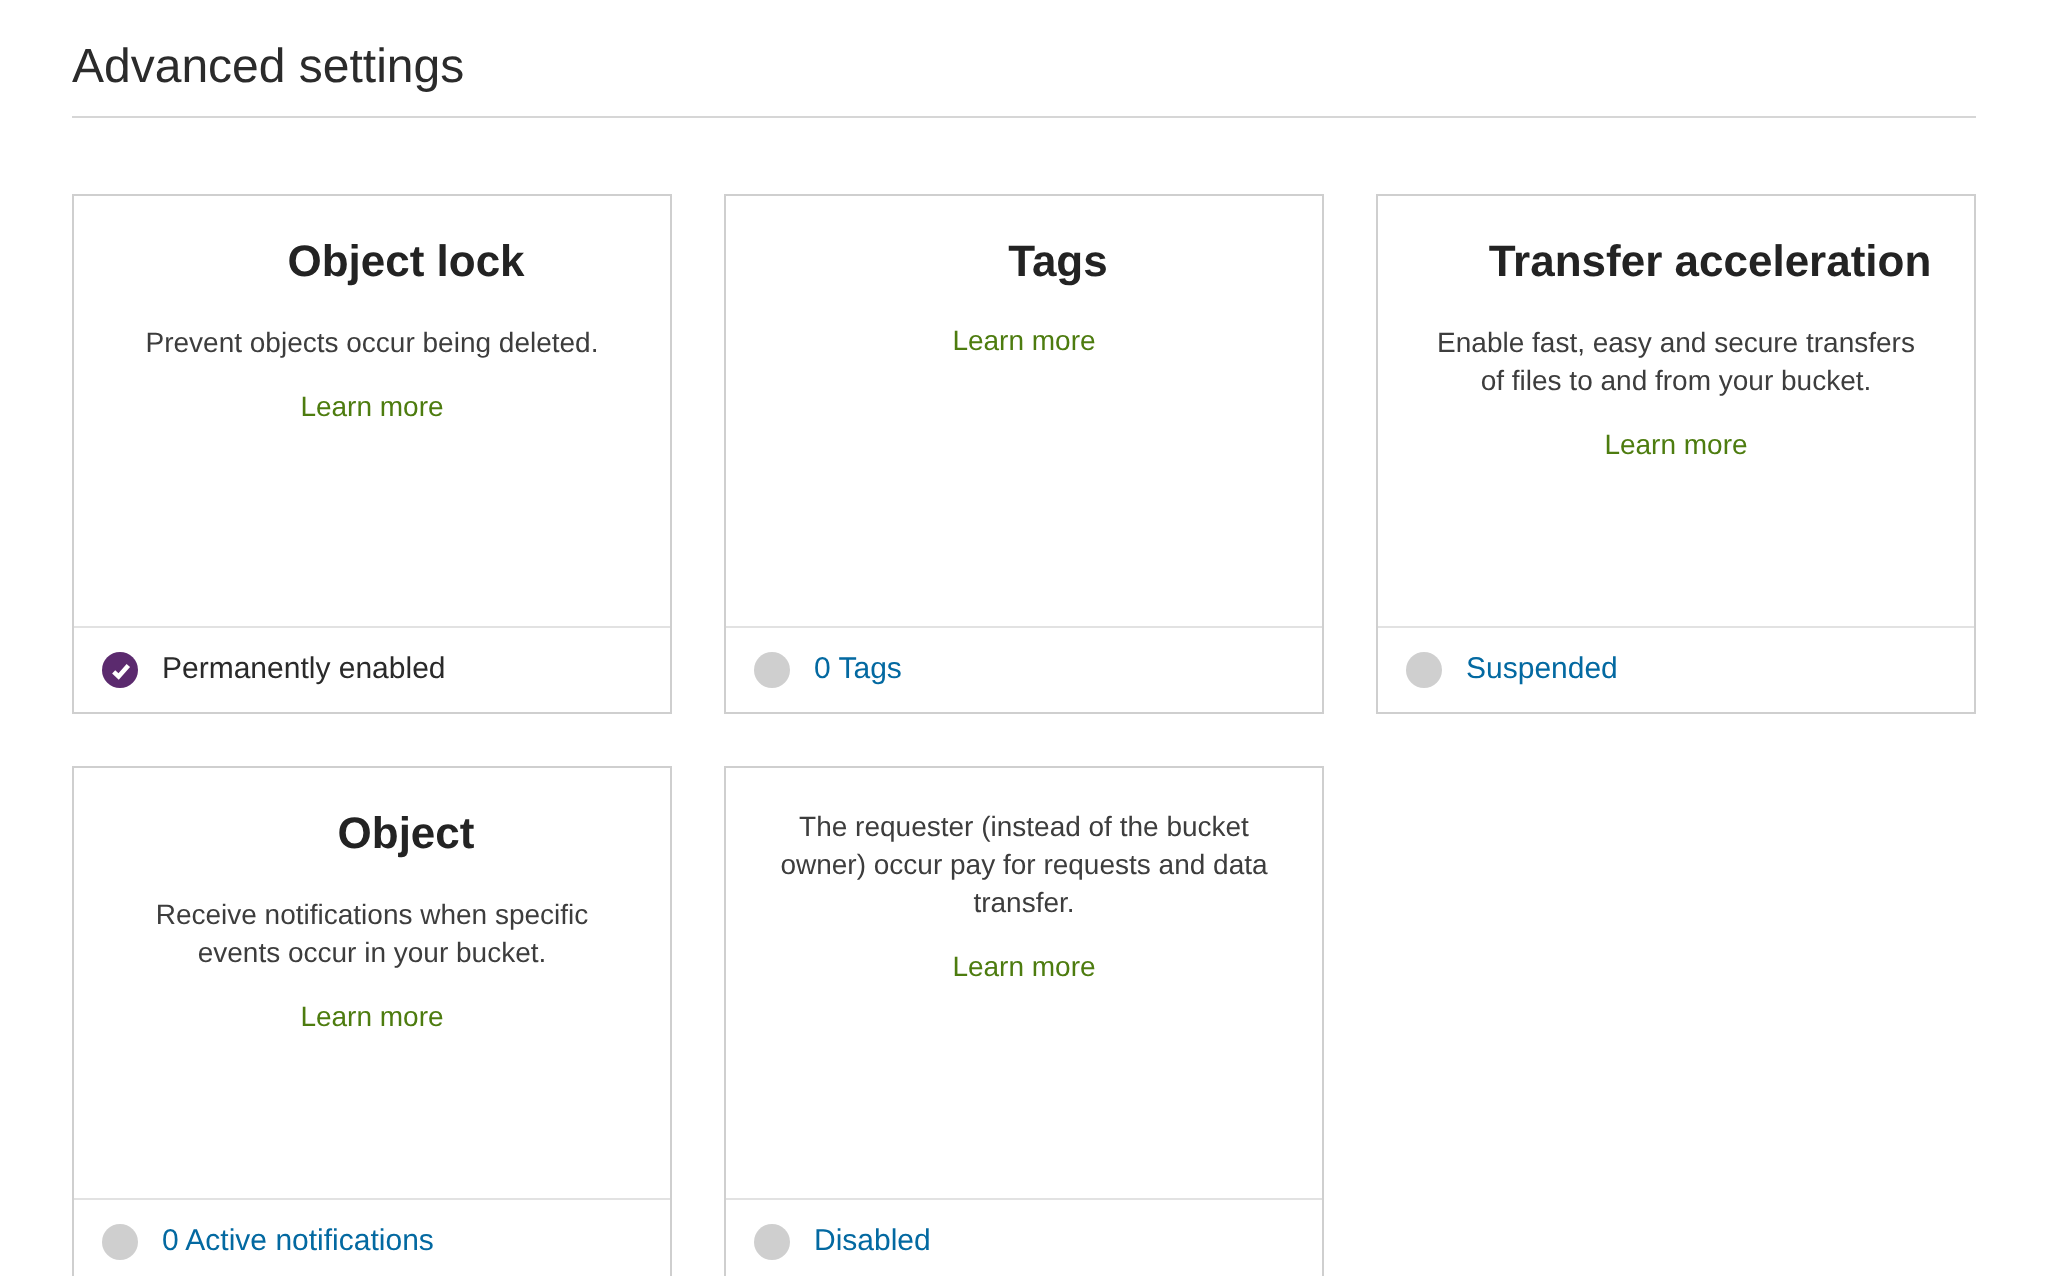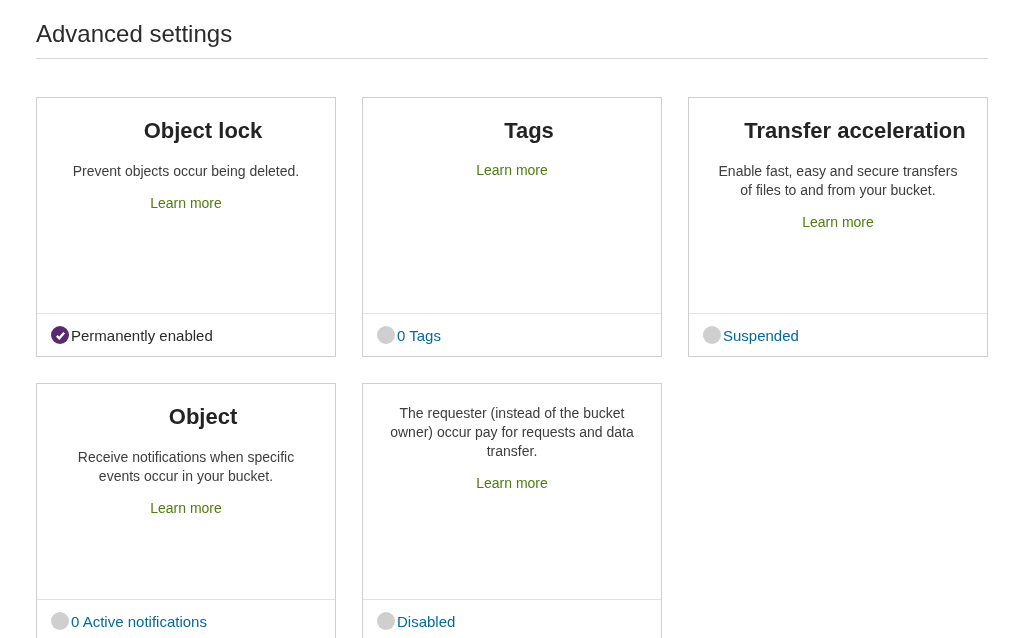--- a/index.html
+++ b/index.html
@@ -56,22 +56,21 @@
   .card-link {
     font-size: 14px;
     color: #4d7c0f;
     text-decoration: none;
     cursor: pointer;
   }
   .card-footer {
     border-top: 1px solid #e2e2e2;
     padding: 12px 14px;
     display: flex;
-    align-items: center;
-    gap: 2px;
+    gap: 12px;
   }
   .status-dot {
     width: 18px;
     height: 18px;
     border-radius: 50%;
     background: #cfcfcf;
     flex-shrink: 0;
     display: inline-flex;
     align-items: center;
     justify-content: center;

